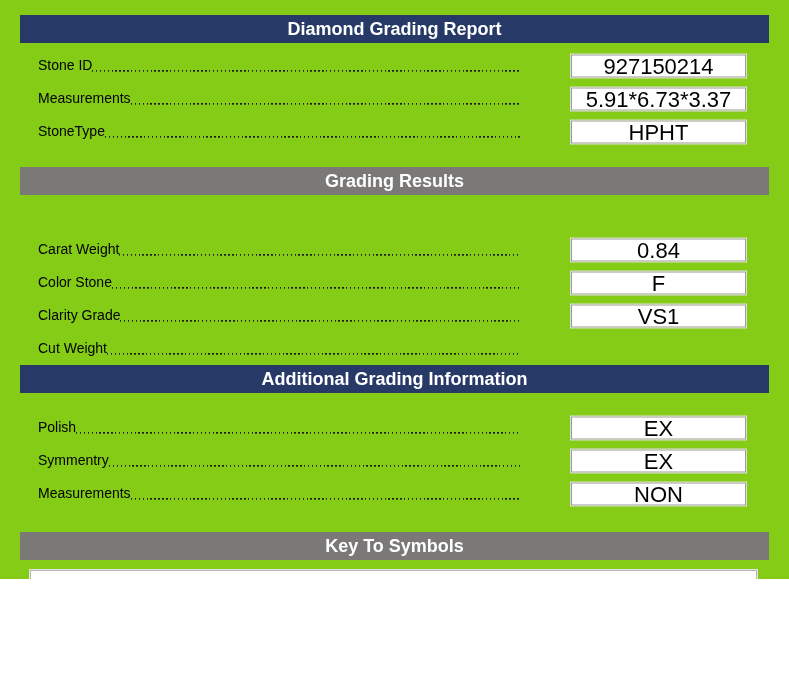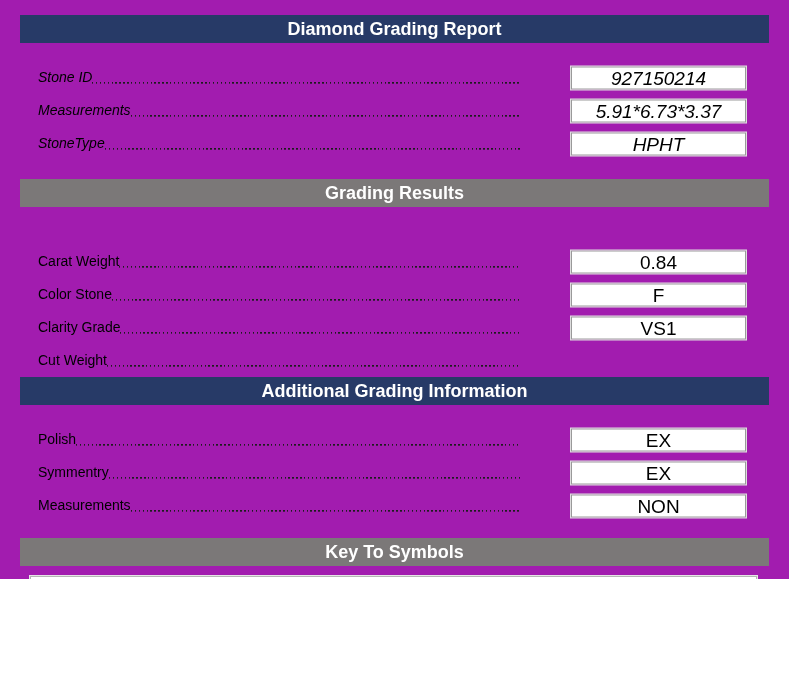--- a/index.html
+++ b/index.html
@@ -6,42 +6,42 @@
     margin: 0;
     padding: 0;
     background: #ffffff;
     font-family: "Liberation Sans", "DejaVu Sans", sans-serif;
     color: #000;
   }
   .page {
     position: relative;
     width: 789px;
     height: 579px;
-    background: #a21caf;
+    background: #84cc16;
     overflow: hidden;
   }
   .bar {
     margin: 0 20px;
     height: 28px;
     line-height: 28px;
     text-align: center;
     color: #ffffff;
     font-weight: bold;
     font-size: 18px;
   }
   .bar.navy { background: #273A67; }
   .bar.gray { background: #7B7878; }
 
   .bar-1 { margin-top: 15px; }
   .bar-2 { margin-top: 19px; }
   .bar-3 { }
-  .bar-4 { margin-top: 16px; }
+  .bar-4 { margin-top: 22px; }
 
   .fields { display: block; }
-  .fields-1 { padding-top: 18px; font-style: italic; }
+  .fields-1 { padding-top: 6px; }
   .fields-2 { padding-top: 38px; }
   .fields-3 { padding-top: 18px; }
 
   .row {
     position: relative;
     height: 33px;
     display: flex;
     align-items: center;
     padding-left: 38px;
     box-sizing: border-box;
@@ -67,21 +67,21 @@
     left: 571px;
     top: 50%;
     transform: translateY(-50%);
     width: 173px;
     height: 21px;
     line-height: 21px;
     background: #ffffff;
     border: 1px solid #9a9a9a;
     outline: 1px solid #dddddd;
     text-align: center;
-    font-size: 19px;
+    font-size: 22px;
     overflow: hidden;
   }
   .notes-box {
     margin: 10px 0 0 30px;
     width: 727px;
     height: 25px;
     background: #ffffff;
     border: 1px solid #b5b5b5;
     outline: 1px solid #e6e6e6;
     box-sizing: border-box;

